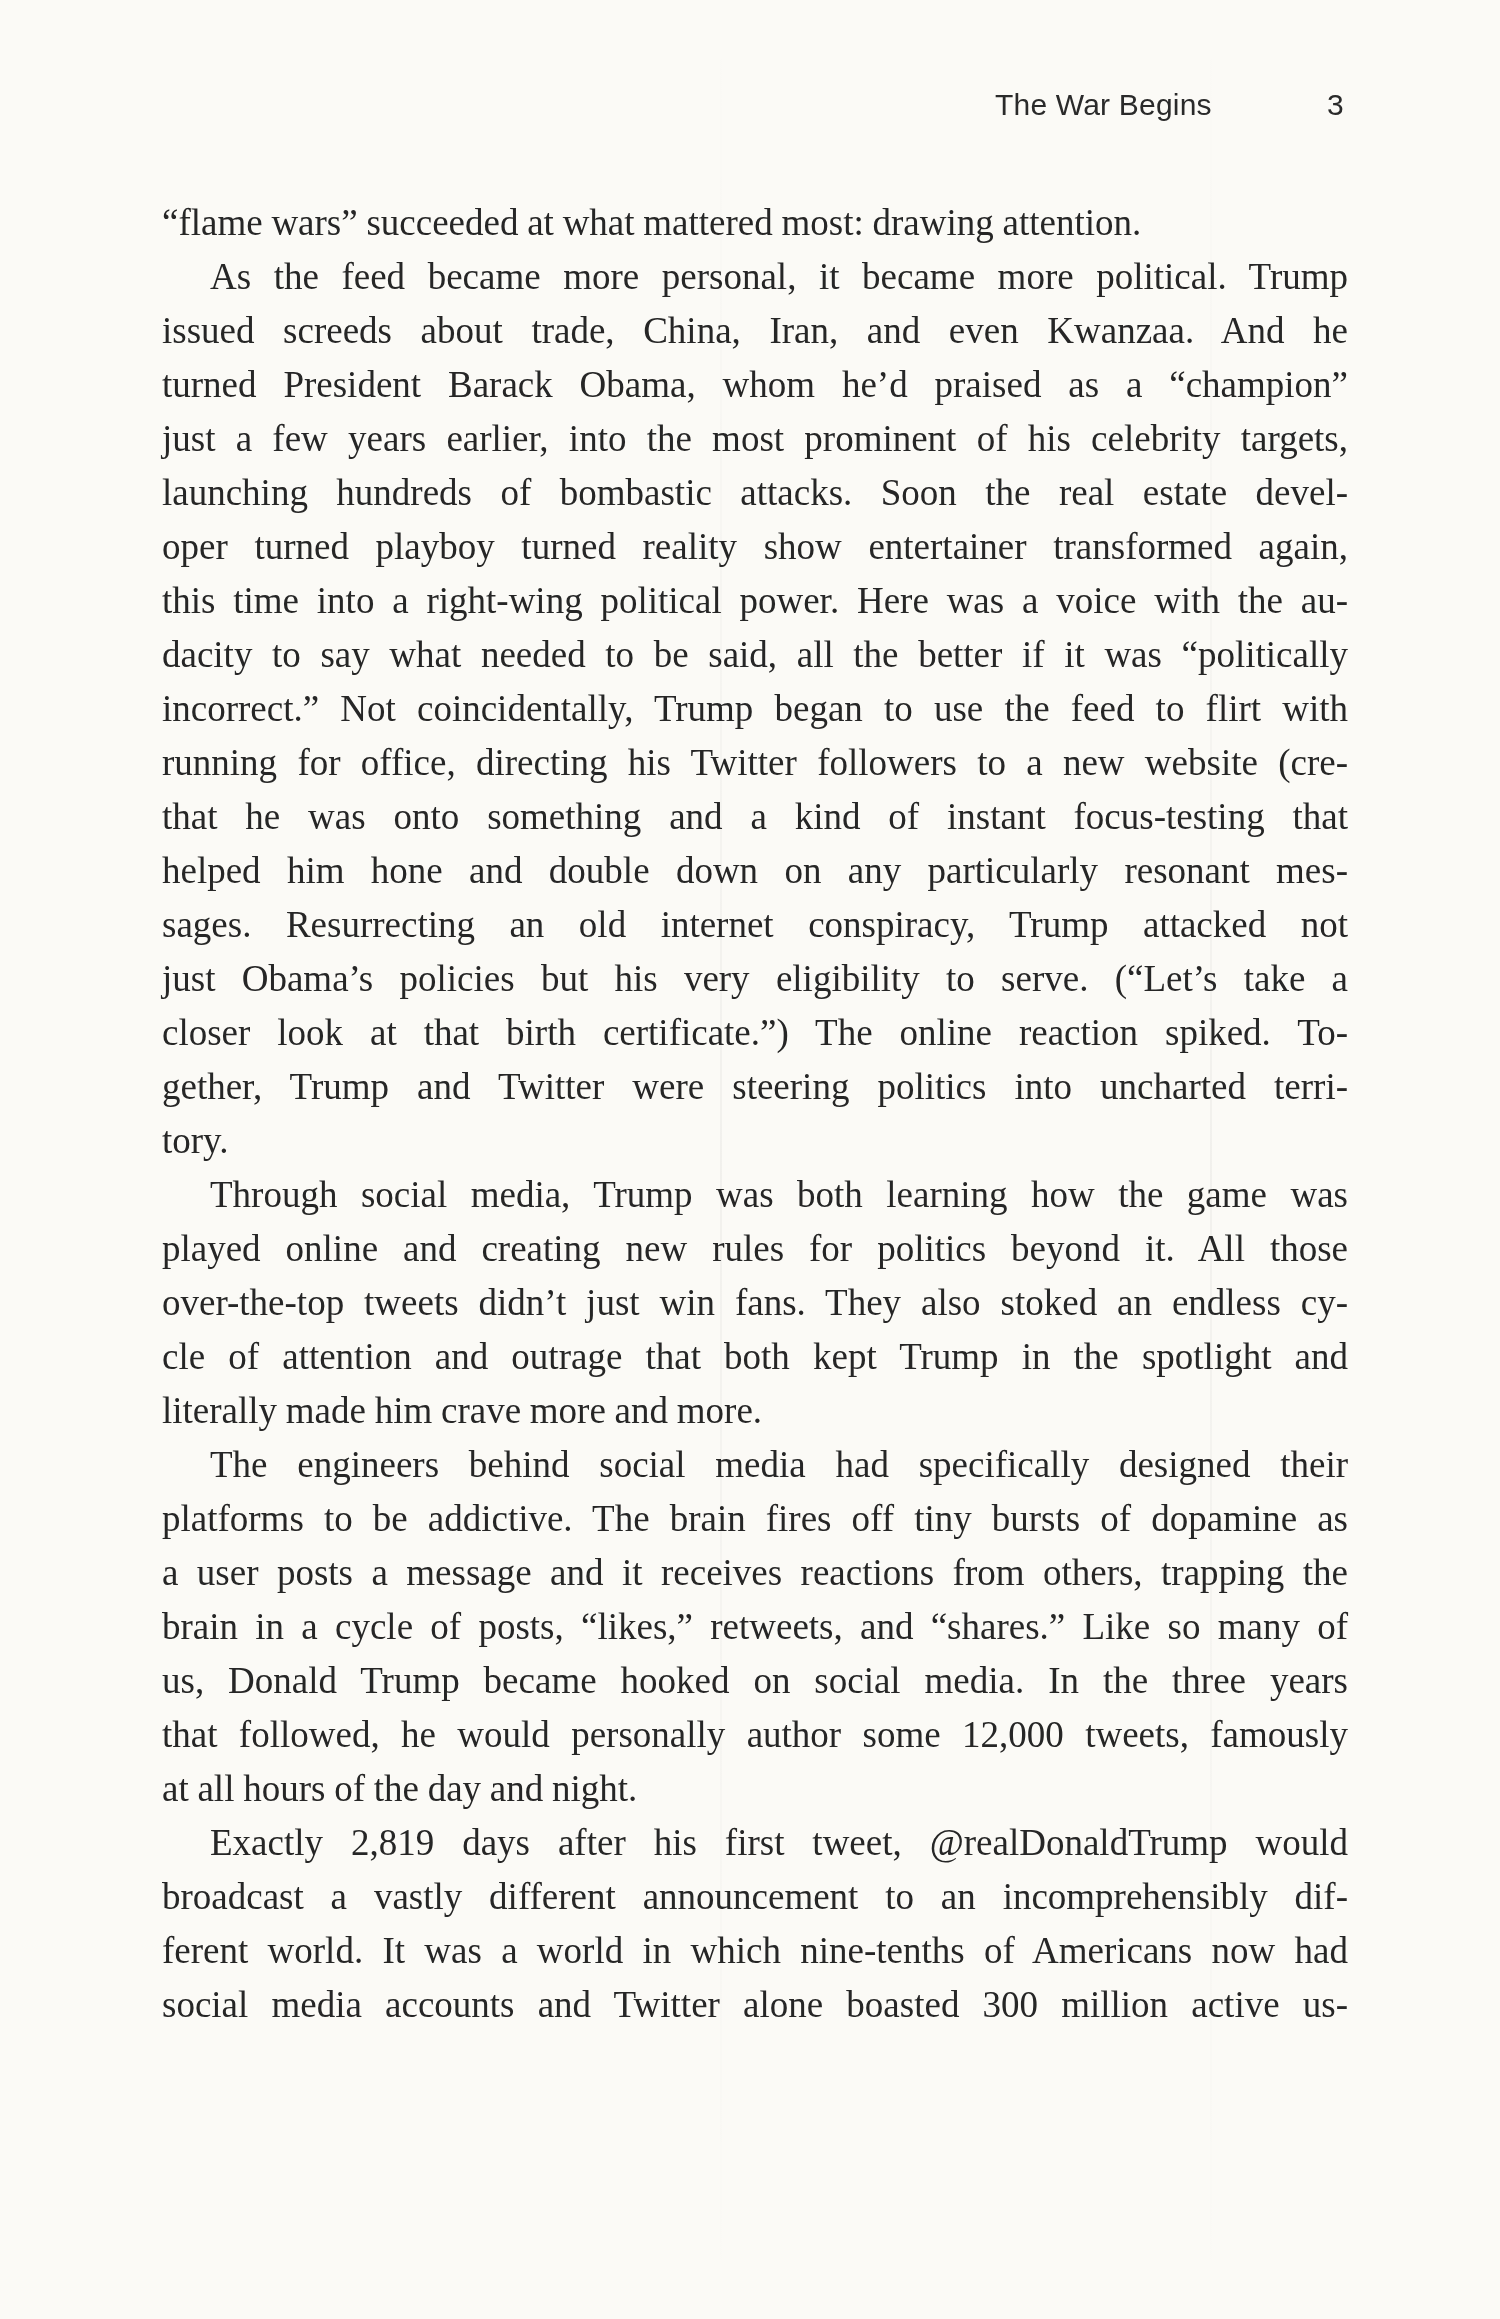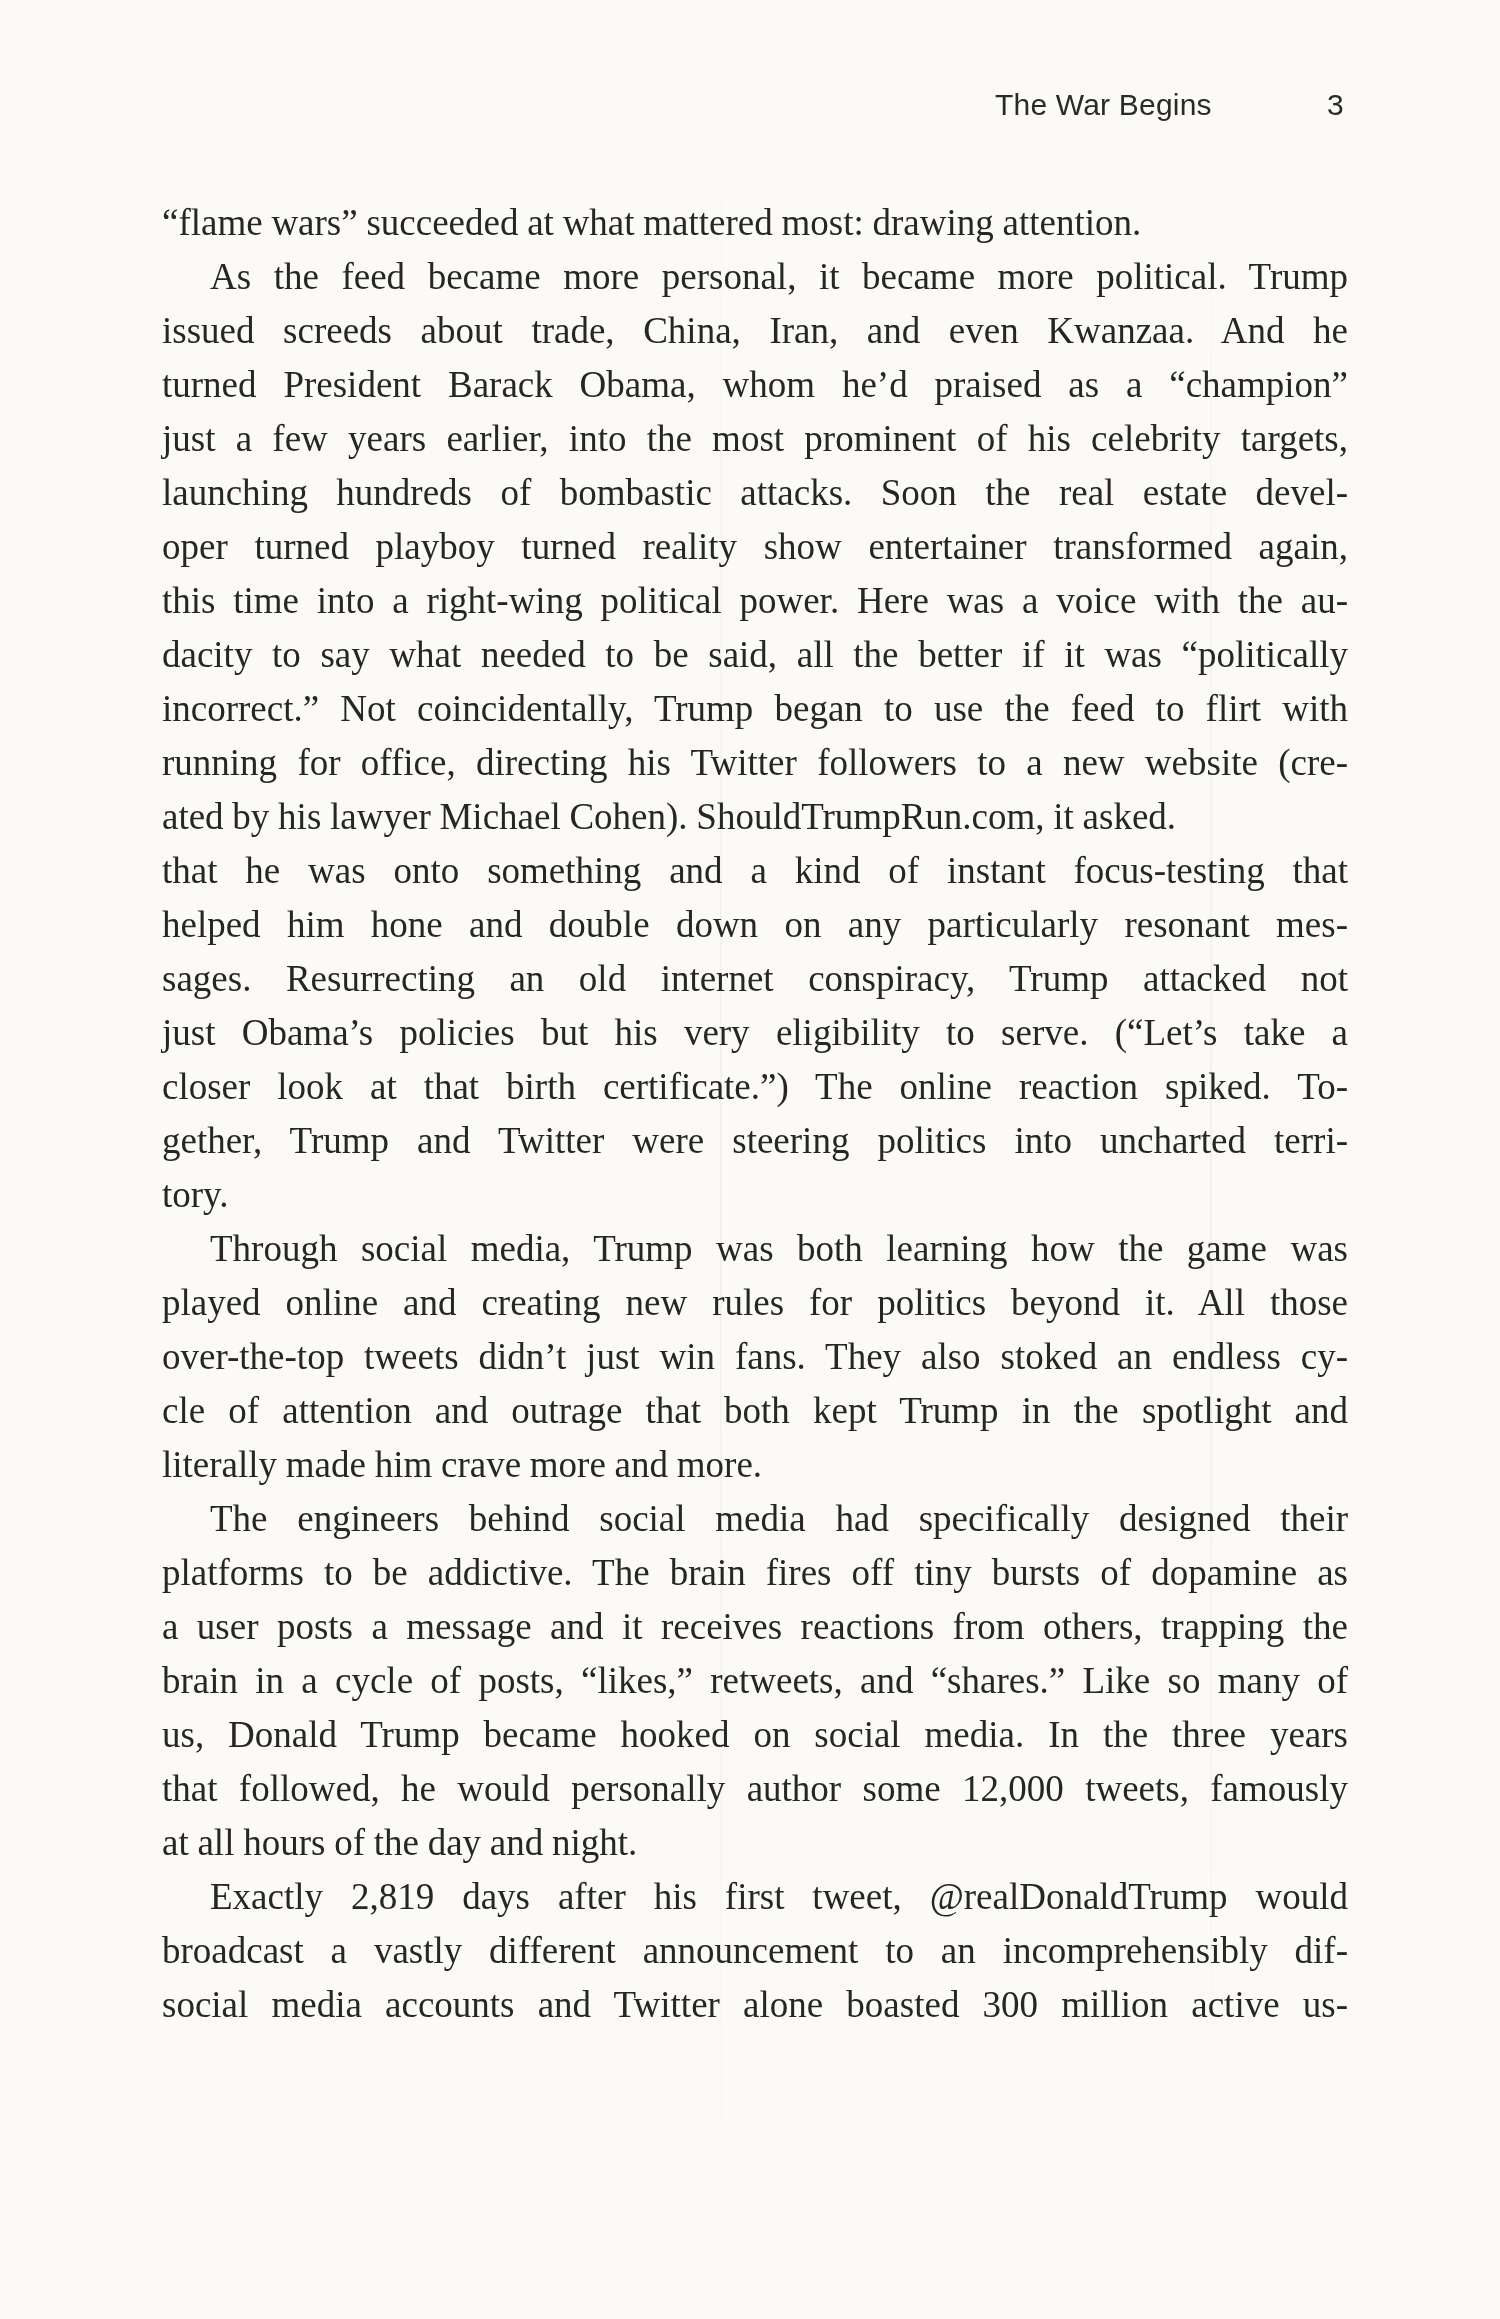--- a/index.html
+++ b/index.html
@@ -74,21 +74,20 @@
       <span class="line indent">As the feed became more personal, it became more political. Trump</span>
       <span class="line">issued screeds about trade, China, Iran, and even Kwanzaa. And he</span>
       <span class="line">turned President Barack Obama, whom he’d praised as a “champion”</span>
       <span class="line">just a few years earlier, into the most prominent of his celebrity targets,</span>
       <span class="line">launching hundreds of bombastic attacks. Soon the real estate devel-</span>
       <span class="line">oper turned playboy turned reality show entertainer transformed again,</span>
       <span class="line">this time into a right-wing political power. Here was a voice with the au-</span>
       <span class="line">dacity to say what needed to be said, all the better if it was “politically</span>
       <span class="line">incorrect.” Not coincidentally, Trump began to use the feed to flirt with</span>
       <span class="line">running for office, directing his Twitter followers to a new website (cre-</span>
-      <span class="line last">ated by his lawyer Michael Cohen). ShouldTrumpRun.com, it asked.</span>
     </div>
 
     <div>
       <span class="line">that he was onto something and a kind of instant focus-testing that</span>
       <span class="line">helped him hone and double down on any particularly resonant mes-</span>
       <span class="line">sages. Resurrecting an old internet conspiracy, Trump attacked not</span>
       <span class="line">just Obama’s policies but his very eligibility to serve. (“Let’s take a</span>
       <span class="line">closer look at that birth certificate.”) The online reaction spiked. To-</span>
       <span class="line">gether, Trump and Twitter were steering politics into uncharted terri-</span>
       <span class="line last">tory.</span>
@@ -108,16 +107,17 @@
       <span class="line">a user posts a message and it receives reactions from others, trapping the</span>
       <span class="line">brain in a cycle of posts, “likes,” retweets, and “shares.” Like so many of</span>
       <span class="line">us, Donald Trump became hooked on social media. In the three years</span>
       <span class="line">that followed, he would personally author some 12,000 tweets, famously</span>
       <span class="line last">at all hours of the day and night.</span>
     </div>
 
     <div>
       <span class="line indent">Exactly 2,819 days after his first tweet, @realDonaldTrump would</span>
       <span class="line">broadcast a vastly different announcement to an incomprehensibly dif-</span>
+      <span class="line">ferent world. It was a world in which nine-tenths of Americans now had</span>
       <span class="line">social media accounts and Twitter alone boasted 300 million active us-</span>
     </div>
   </div>
 </div>
 
 </body></html>

